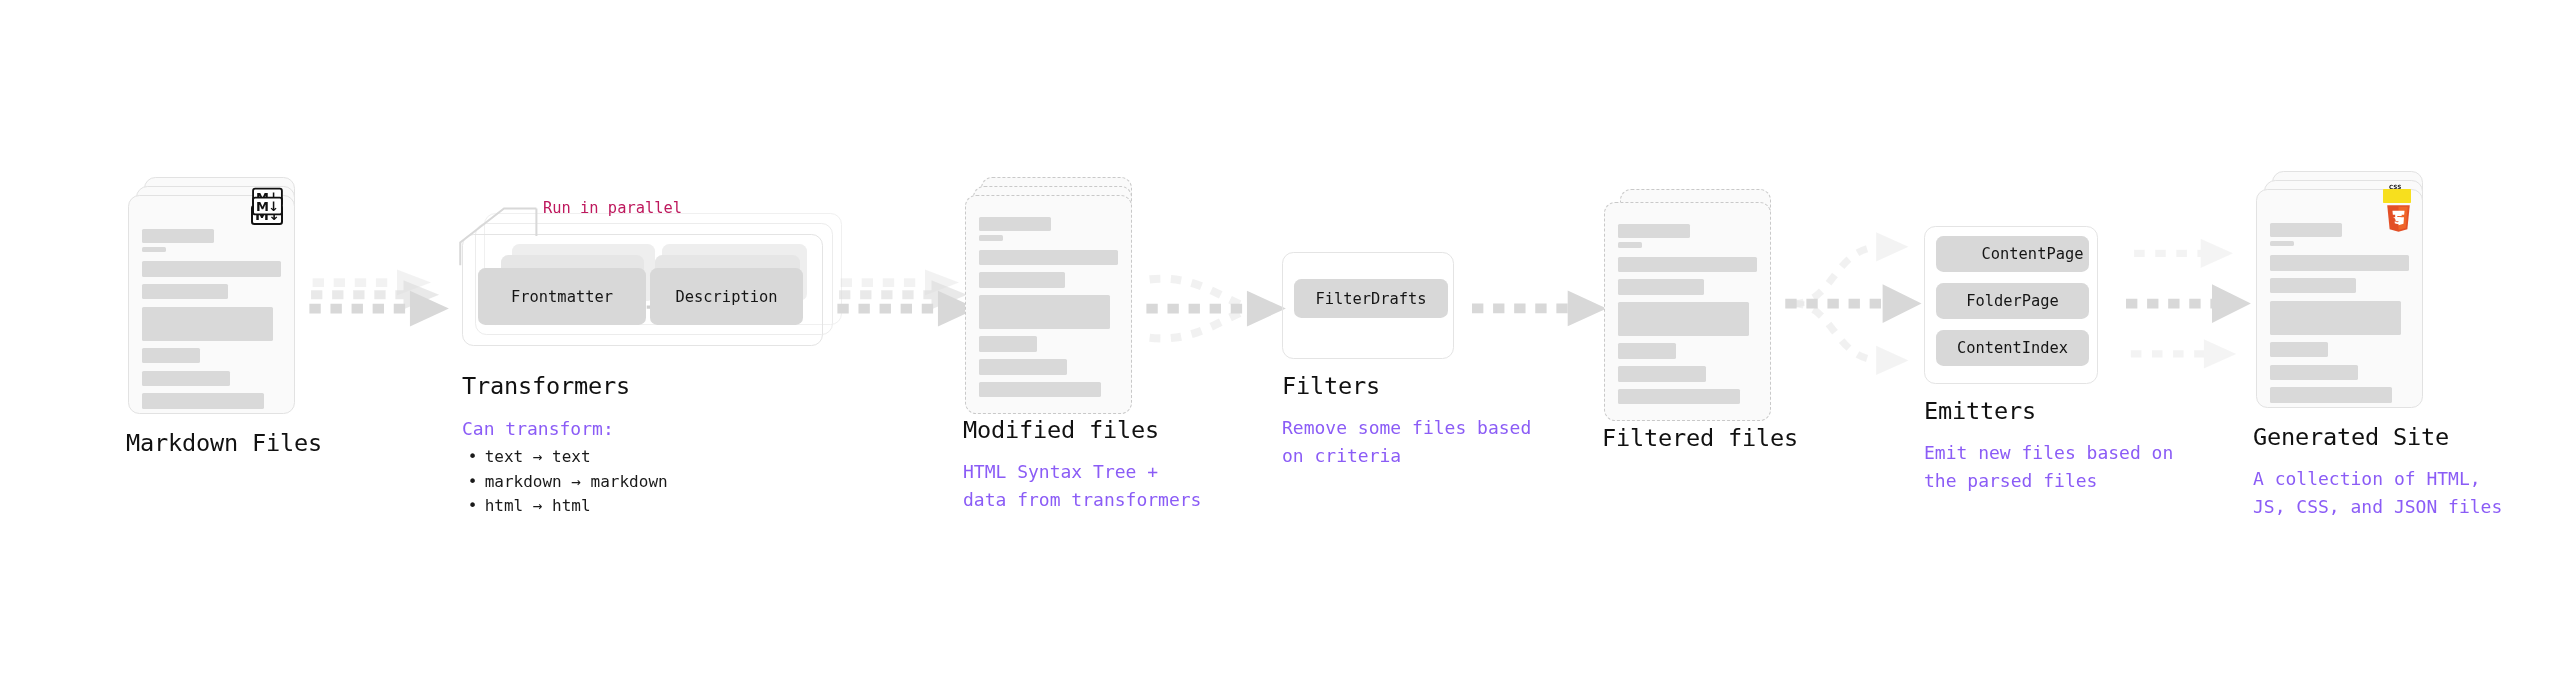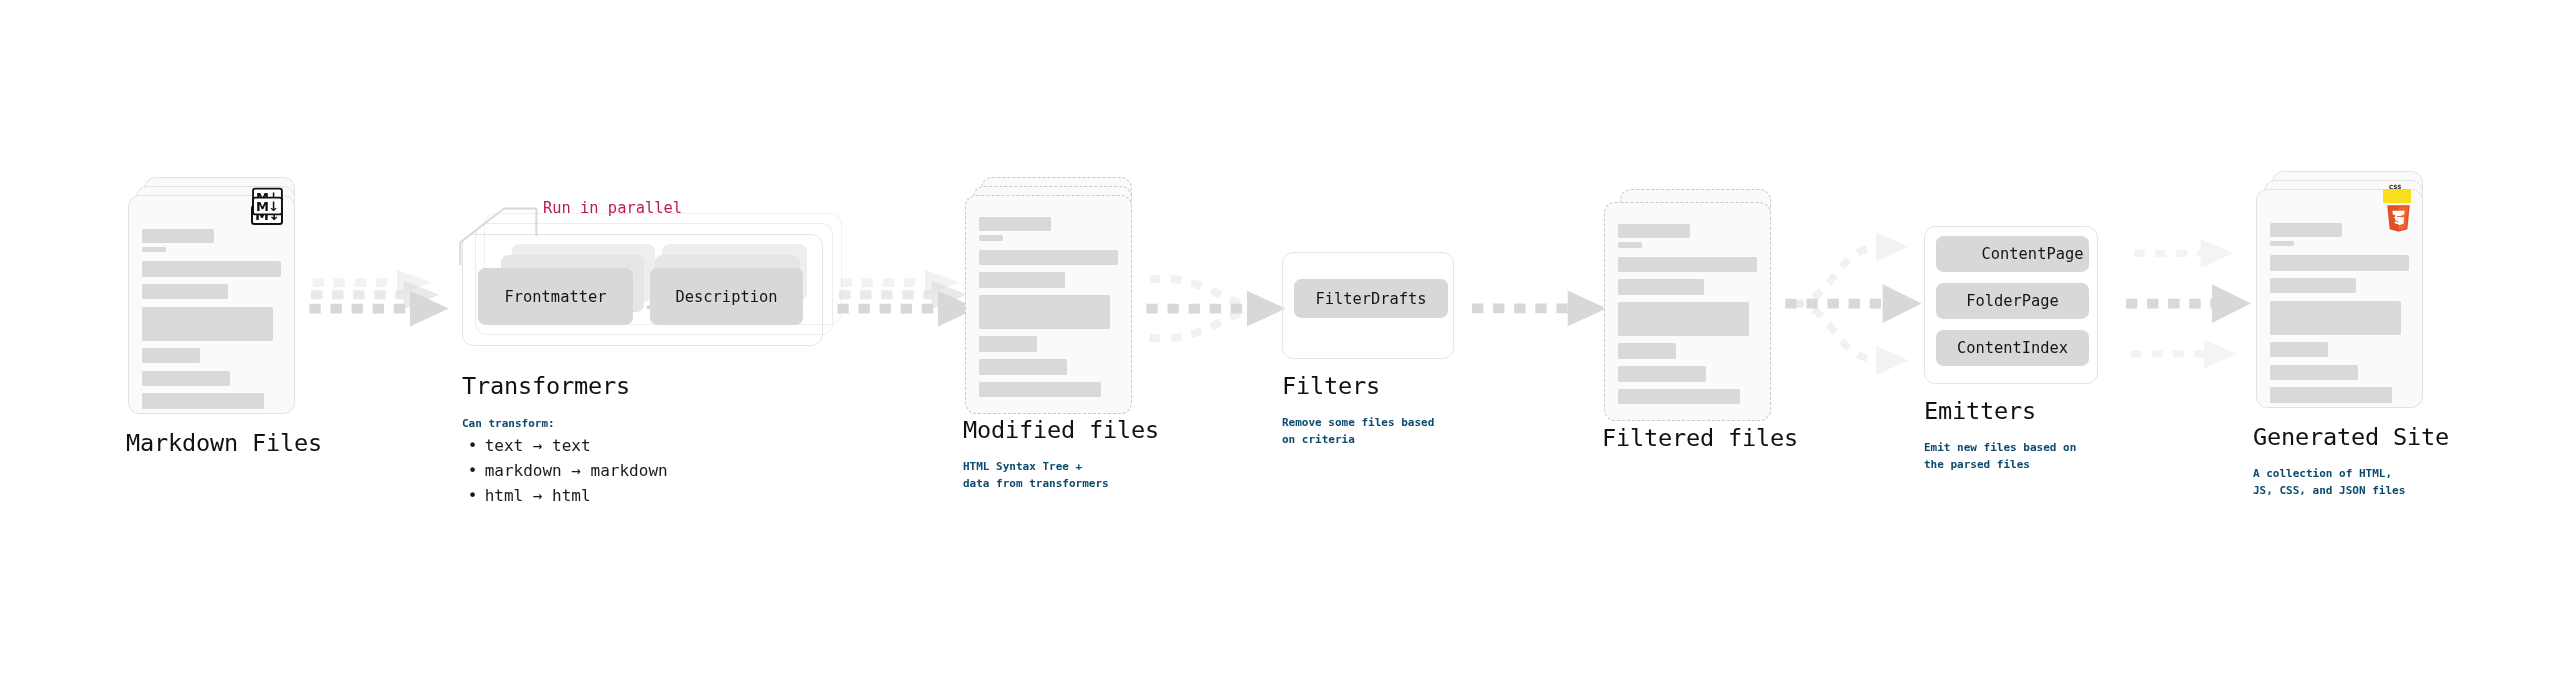--- a/index.html
+++ b/index.html
@@ -50,23 +50,22 @@
   .html5 { right:9px; top:6.5px; width:29px; height:34px; }
   .jsq { right:11.4px; top:8.1px; width:28px; height:14px; background:#f7df1e; border-radius:0.8px; }
   .cssq { right:14.6px; top:9.8px; width:24.4px; height:12.2px; }
 
   
   .label-block { position:absolute; }
   .lbl-title {
     font-size:23.6px; color:#111; letter-spacing:-0.2px; white-space:nowrap;
   }
   .lbl-desc {
-    font-size:11px; color:#0c4a6e; line-height:1.55; margin-top:14px;
+    font-size:18px; color:#8b5cf6; line-height:1.55; margin-top:14px;
     white-space:pre-line;
-    font-weight:bold;
   }
   .lbl-list { font-size:16px; color:#1a1a1a; line-height:1.55; margin-top:14px; }
   .lbl-list li { list-style:none; }
   .lbl-list li.b:before { content:"\2022"; margin-right:7.3px; margin-left:5.7px; }
 
   
   .stage-box {
     position:absolute; border:1.6px solid #e4e4e4; border-radius:11.4px;
     background:transparent;
   }
@@ -157,21 +156,21 @@
     <g opacity="0.6">
         <path d="M46 28 H86" stroke="#d6d6d6" stroke-width="4" fill="none"></path>
         <path d="M84 22 L96 28 L84 34 Z" fill="#d6d6d6"></path>
       </g>
     <g>
         <path d="M40 48 H84" stroke="#cfcfcf" stroke-width="4" fill="none"></path>
         <path d="M82 41 L96 48 L82 55 Z" fill="#cfcfcf"></path>
       </g>
   </svg>
 
-  <div class="chip" style="position:absolute; left:478px; top:268px; width:155px; height:57px;">
+  <div class="chip" style="position:absolute; left:478px; top:268px; width:168px; height:57px;">
     <span>Frontmatter</span>
   </div>
   <div class="chip" style="position:absolute; left:650px; top:268px; width:153px; height:57px;">
     <span>Description</span>
   </div>
 
   <svg style="left:455px; top:202px; width:98px; height:81px;" viewBox="0 0 120 100" width="98" height="81">
     <path d="M6 78 V50 L60 8 H100" stroke="#d8d8d8" stroke-width="2.5" fill="none"></path>
     <path d="M100 8 V42" stroke="#d8d8d8" stroke-width="2.5" fill="none"></path>
   </svg>

